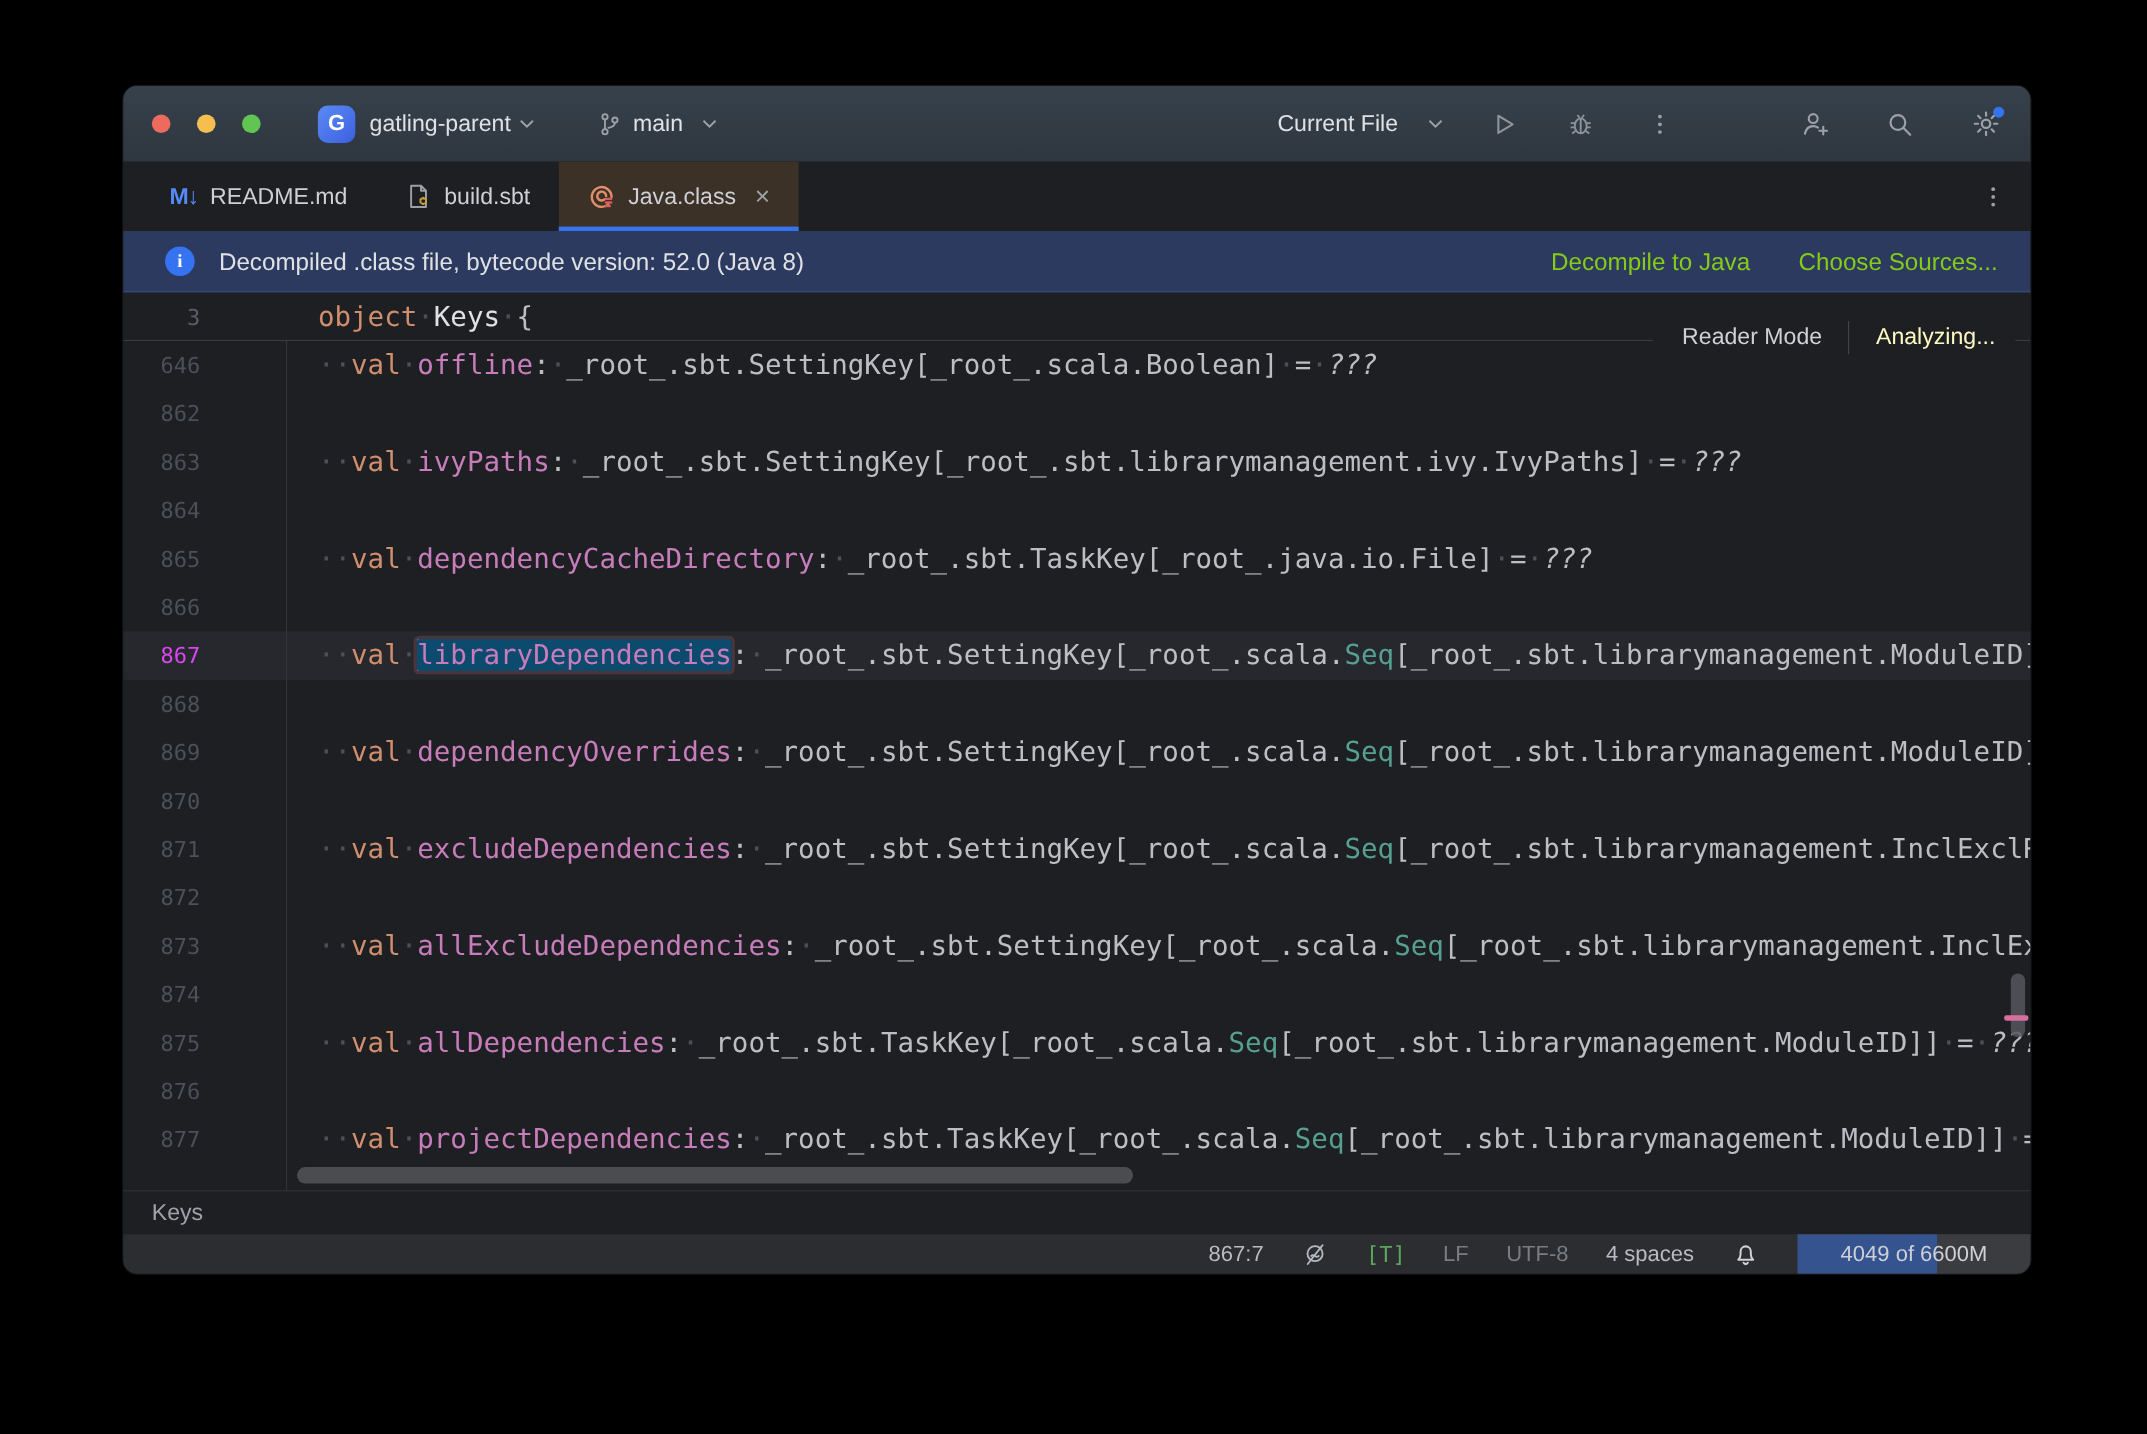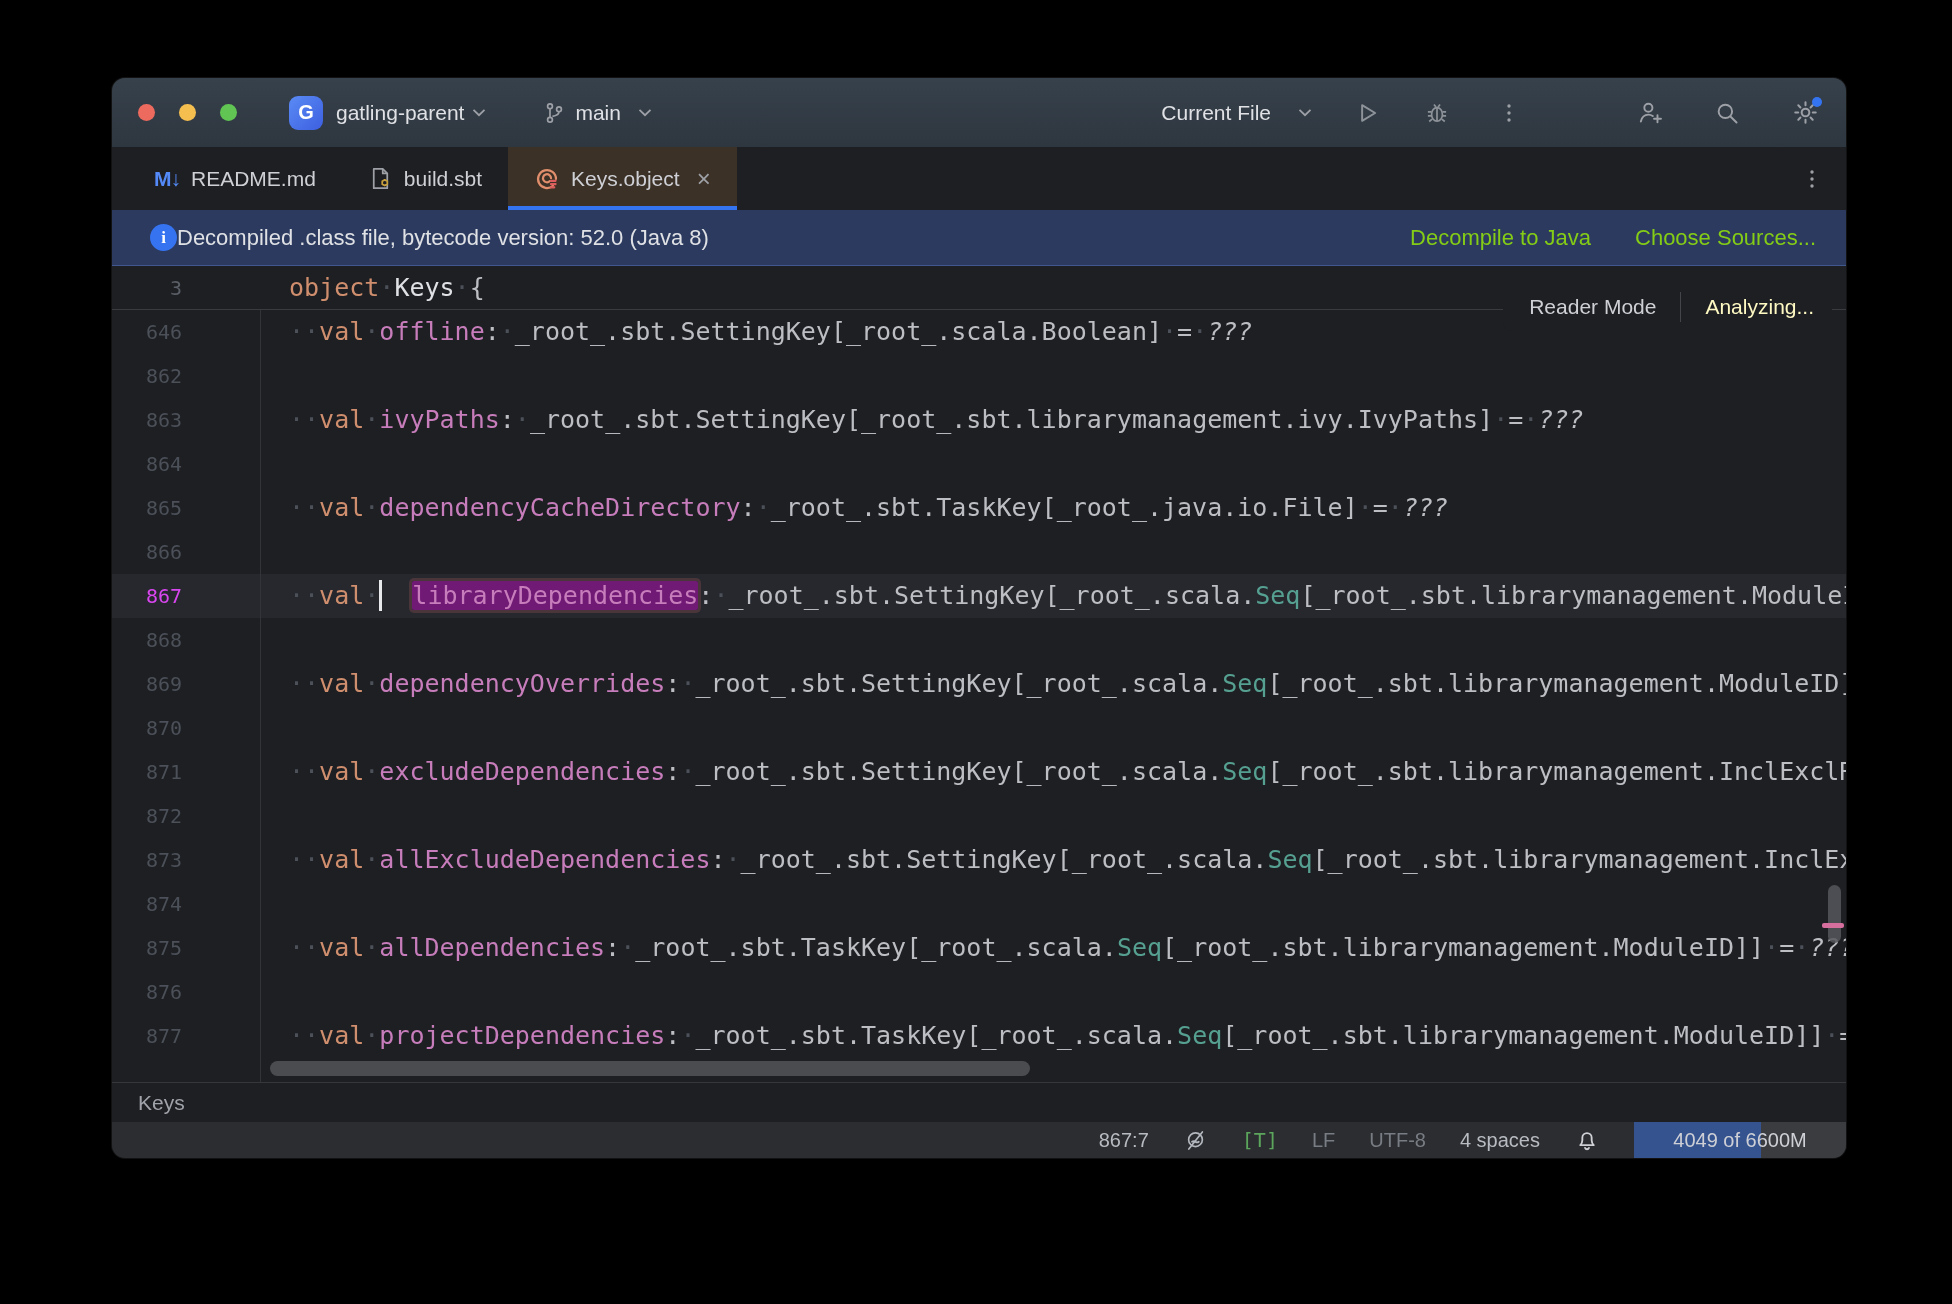--- a/index.html
+++ b/index.html
@@ -30,21 +30,21 @@
   .tab.active{background:#3C3126;}
   .tab.active::after{content:"";position:absolute;left:0;right:0;bottom:0;height:4px;background:#3574F0;}
   .tab .close{color:#9DA0A6;font-size:24px;line-height:1;margin-left:6px;}
   .md-icon{color:#548AF7;font-weight:700;font-size:21px;letter-spacing:-1px;}
   .tab-kebab{position:absolute;right:22px;top:0;bottom:0;display:flex;align-items:center;}
   
   .banner{height:56px;flex:none;background:#2B3A5E;border-bottom:1px solid #41588F;display:flex;align-items:center;
     padding:0 30px 0 38px;color:#DFE1E5;font-size:22px;}
   .info-circle{width:27px;height:27px;border-radius:50%;background:#3573F0;color:#fff;display:flex;align-items:center;
     justify-content:center;font-size:17px;font-weight:700;font-family:"Liberation Serif",serif;flex:none;}
-  .banner-text{}
+  .banner-text{margin-left:22px;}
   .banner-actions{margin-left:auto;display:flex;gap:44px;}
   .banner-link{color:#84cc16;font-size:22px;cursor:pointer;}
   
   .editor{flex:1;position:relative;background:#1E1F22;overflow:hidden;}
   .gutter-sep{position:absolute;left:148px;top:0;bottom:0;width:1px;background:#313438;z-index:1;}
   .code-row{display:flex;height:44px;align-items:center;position:relative;}
   .gutter{width:148px;flex:none;text-align:right;padding-right:78px;font-family:"DejaVu Sans Mono",monospace;
     font-size:20px;color:#4B5059;}
   .codeline{flex:1;padding-left:29px;white-space:pre;overflow:hidden;font-family:"DejaVu Sans Mono",monospace;
     font-size:25px;line-height:44px;}
@@ -53,21 +53,21 @@
   .lines{position:absolute;top:44px;left:0;right:0;}
   .code-row.current{background:#26282E;}
   .code-row.current .gutter{color:#d946ef;}
   .tok-kw{color:#CF8E6D;}
   .tok-id{color:#C77DBB;}
   .tok-pl{color:#BCBEC4;}
   .tok-pl2{color:#DFE1E5;}
   .tok-ty{color:#56A092;}
   .tok-ws{color:#4B5059;}
   .tok-q{color:#BCBEC4;font-style:italic;}
-  .tok-id.hl{background:#701a75;border-radius:2px;box-shadow:0 0 0 3px #4A353B;margin-left:33px;}
+  .tok-id.hl{background:#0c4a6e;border-radius:2px;box-shadow:0 0 0 3px #4A353B;}
   .caret{display:inline-block;width:2.5px;height:31px;background:#E8E9EB;vertical-align:-7px;margin-right:-2.5px;}
   .reader-widget{position:absolute;top:0;right:14px;height:51px;z-index:3;display:flex;align-items:center;gap:24px;
     background:#1E1F22;padding:0 18px 0 26px;border-bottom-left-radius:10px;font-size:21px;color:#CED0D6;margin-top:15px;}
   .reader-sep{width:1px;height:30px;background:#43454A;}
   .analyzing{color:#fef9c3;}
   .vscroll{position:absolute;right:5px;top:619px;width:13px;height:58px;border-radius:7px;background:#55575C;opacity:.85;z-index:4;}
   .err-stripe{position:absolute;right:2px;top:657px;width:22px;height:5px;background:#D66F9E;z-index:5;border-radius:2px;}
   .hscroll{position:absolute;left:158px;bottom:6px;width:760px;height:15px;border-radius:8px;background:#55575C;opacity:.8;z-index:4;}
   
   .breadcrumbs{height:40px;flex:none;background:#1E1F22;border-top:1px solid #35373B;display:flex;align-items:center;
@@ -180,21 +180,21 @@
       <span>build.sbt</span>
     </div>
     <div class="tab active">
       <span>
         <svg width="26" height="26" viewBox="0 0 20 20" fill="none" stroke-linecap="round">
           <path d="M14.6 15.2A6.9 6.9 0 1 1 16.9 10" stroke="#E08E6B" stroke-width="1.7"></path>
           <path d="M12.2 11.6A3.1 3.1 0 1 1 13.1 9.4" stroke="#E08E6B" stroke-width="1.7"></path>
           <path d="M13 11.4h3.6M13 13.9h3.6M13 16.4h2.6" stroke="#DB5C5C" stroke-width="1.7"></path>
         </svg>
       </span>
-      <span>Keys.object</span>
+      <span>Java.class</span>
       <span class="close">×</span>
     </div>
     <div class="tab-kebab">
       <svg width="24" height="24" viewBox="0 0 24 24" fill="#9DA0A6">
           <circle cx="12" cy="5" r="1.7"></circle>
           <circle cx="12" cy="12" r="1.7"></circle>
           <circle cx="12" cy="19" r="1.7"></circle>
         </svg>
     </div>
   </div>

